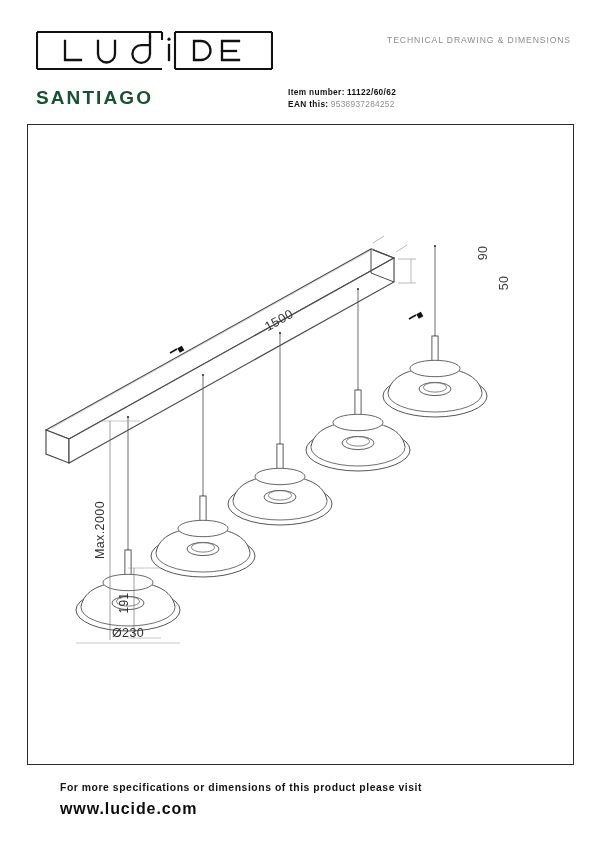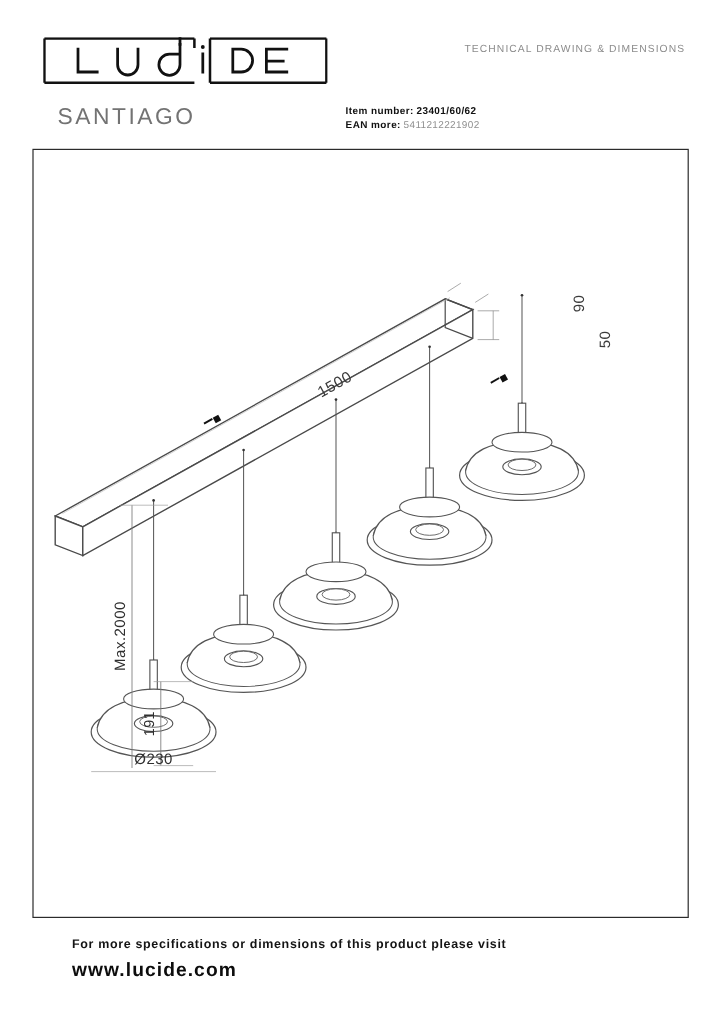--- a/index.html
+++ b/index.html
@@ -47,26 +47,26 @@
     top: 35px;
     font-size: 8.6px;
     letter-spacing: 0.9px;
     color: #8c8c8c;
     font-family: "Liberation Sans", sans-serif;
     white-space: nowrap;
   }
 
   .product-title {
     position: absolute;
-    left: 48px;
+    left: 36px;
     top: 87px;
     font-size: 19px;
-    font-weight: normal;
+    font-weight: bold;
     letter-spacing: 2.1px;
-    color: #737373;
+    color: #14532d;
     white-space: nowrap;
   }
 
   .item-block {
     position: absolute;
     left: 288px;
     top: 86px;
     font-size: 8.3px;
     line-height: 12.4px;
     white-space: nowrap;
@@ -176,25 +176,25 @@
       </svg>
     </div>
 
     <div class="header-tagline">TECHNICAL DRAWING &amp; DIMENSIONS</div>
 
     <div class="product-title">SANTIAGO</div>
 
     <div class="item-block">
       <div>
         <span class="lbl">Item number:</span>
-        <span class="val-dark">23401/60/62</span>
+        <span class="val-dark">11122/60/62</span>
       </div>
       <div>
-        <span class="lbl">EAN more:</span>
-        <span class="val-gray">5411212221902</span>
+        <span class="lbl">EAN this:</span>
+        <span class="val-gray">9538937284252</span>
       </div>
     </div>
   </div>
 
   <div class="frame">
     <svg class="drawing-svg" width="545" height="639" viewBox="0 0 545 639" xmlns="http://www.w3.org/2000/svg">
 
       <defs>
 
         <g id="lampshade">

